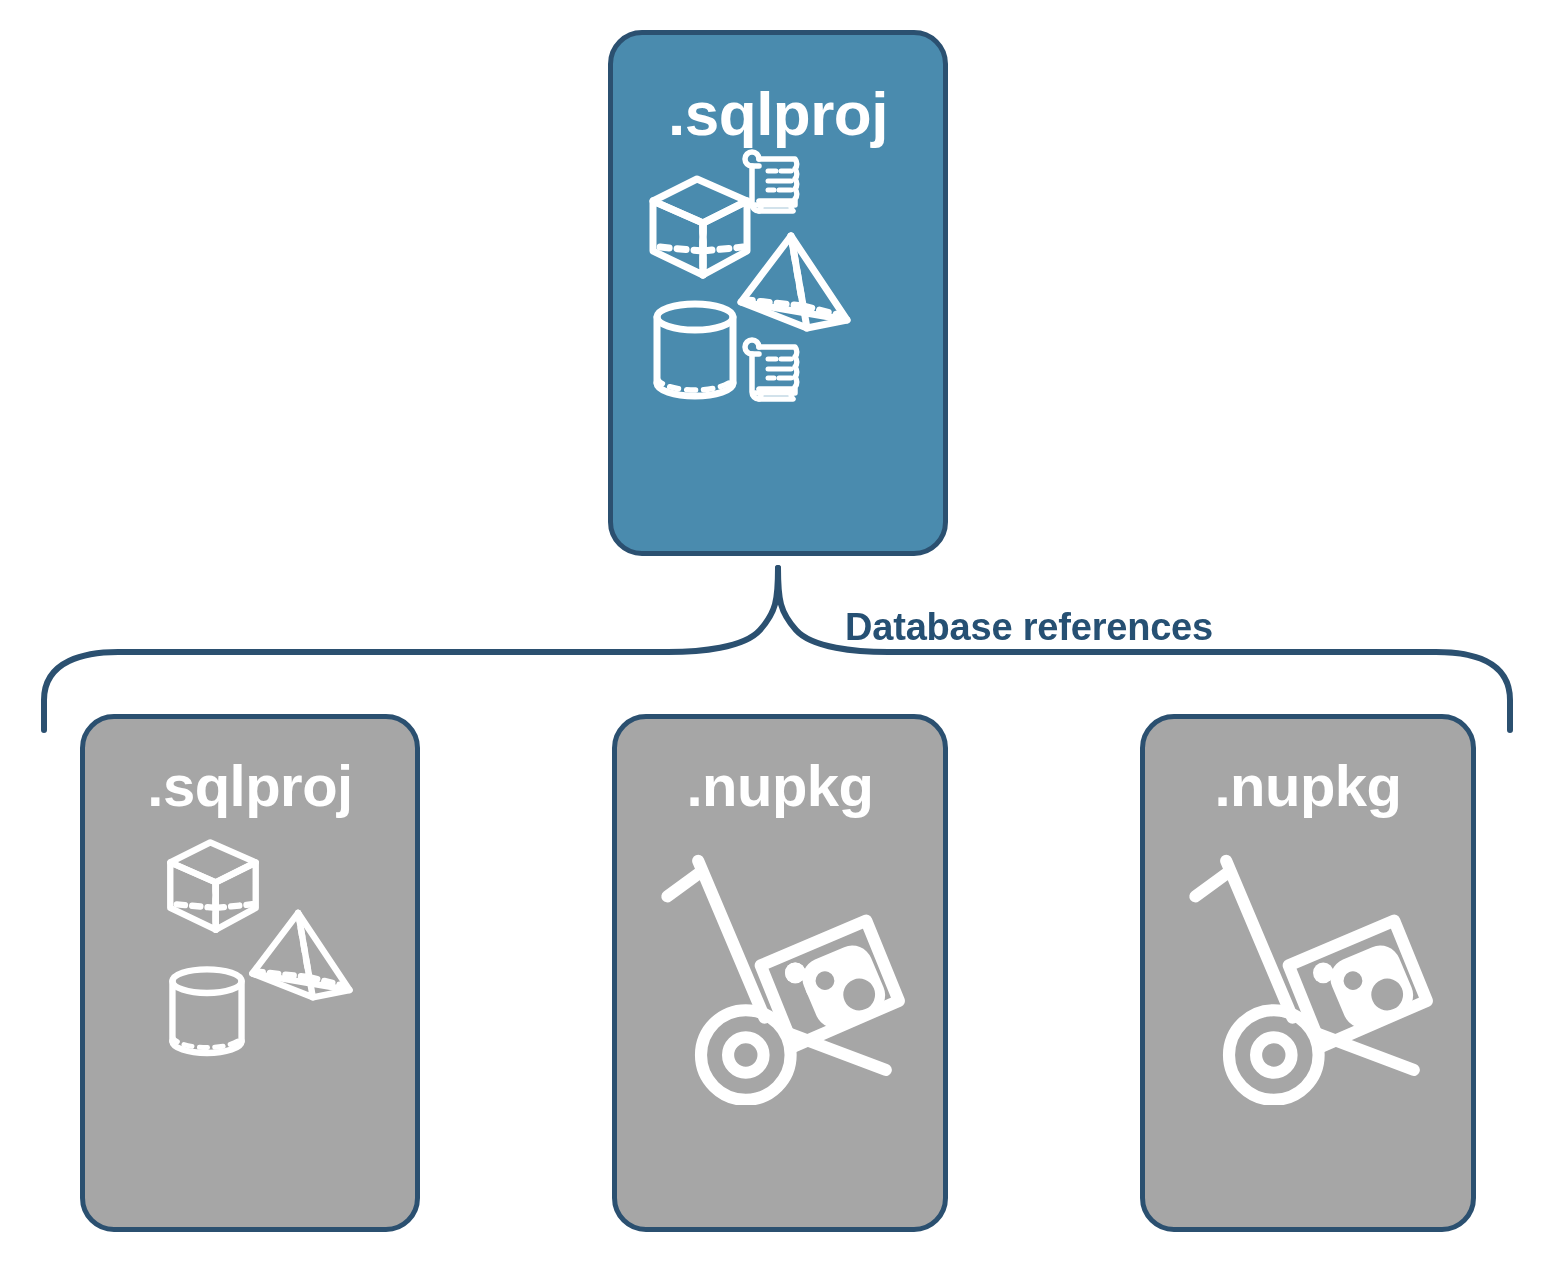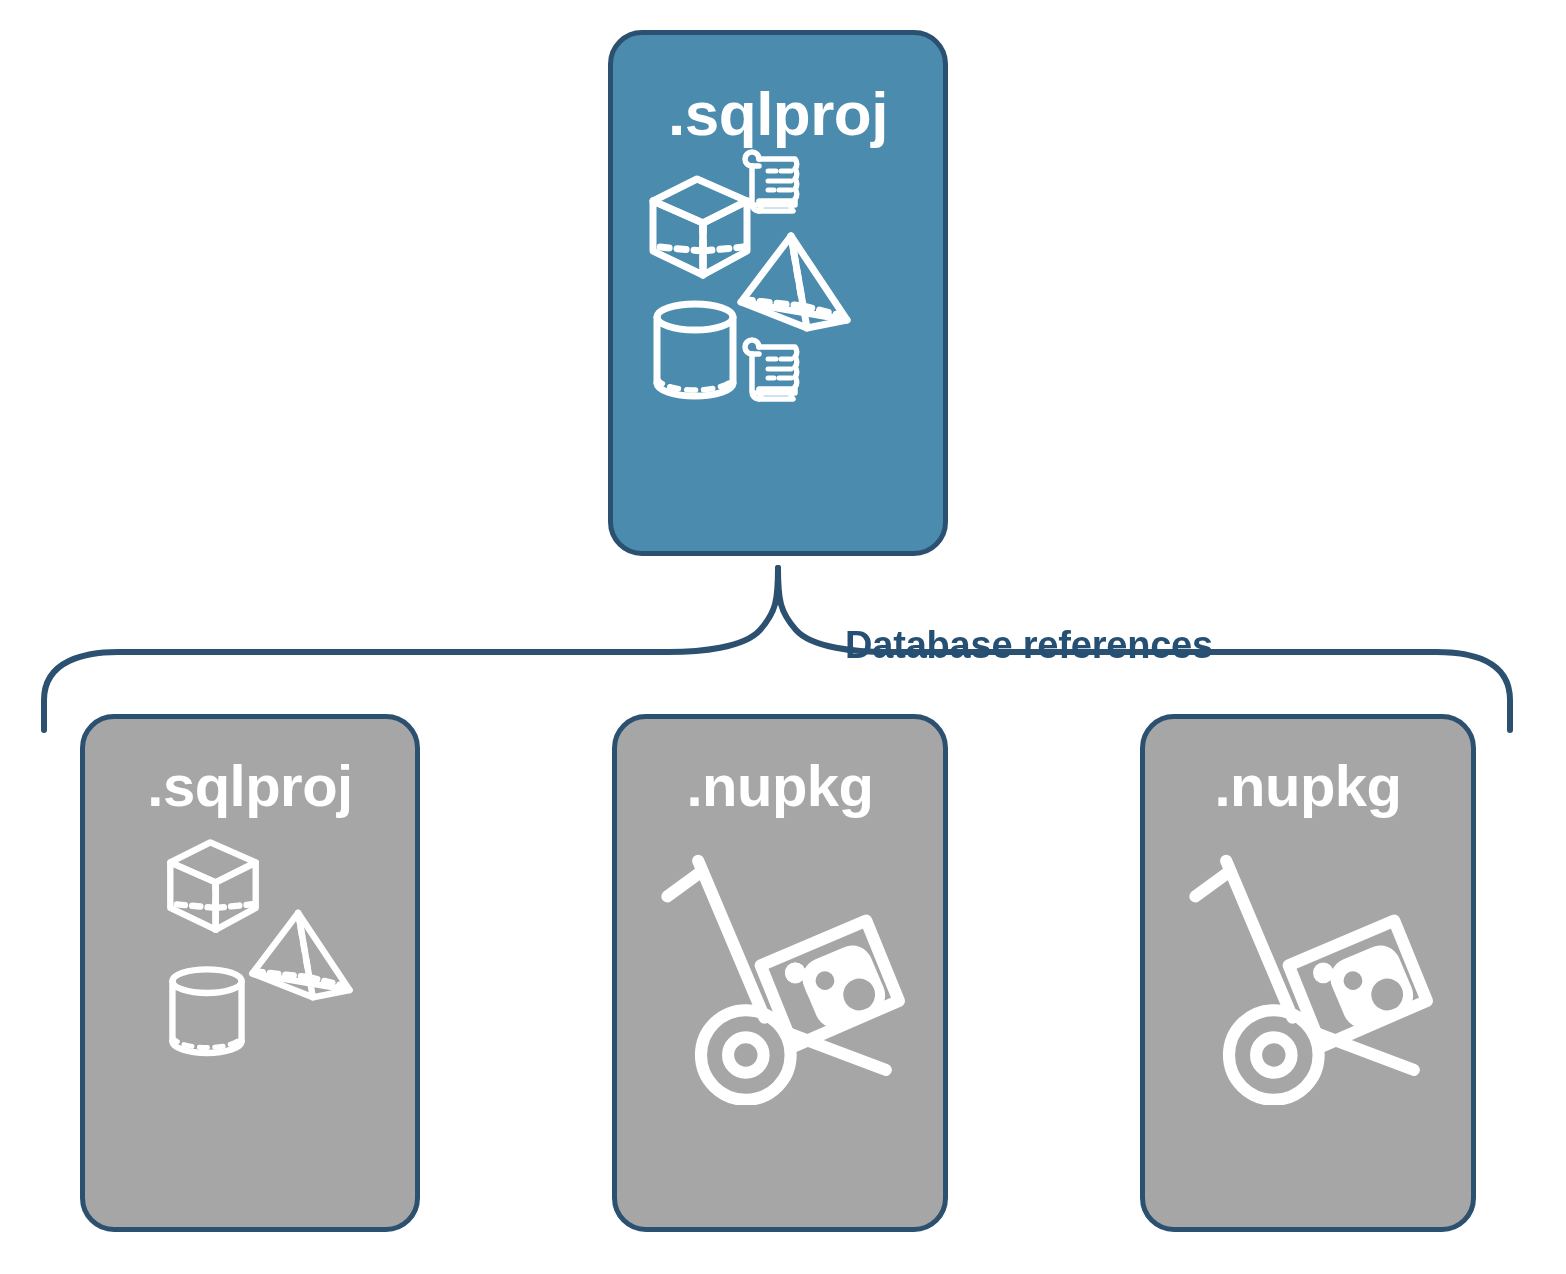--- a/index.html
+++ b/index.html
@@ -98,21 +98,21 @@
     left: 0;
     top: 0;
     width: 1566px;
     height: 1274px;
     pointer-events: none;
   }
 
   #brace-label {
     position: absolute;
     left: 845px;
-    top: 624px;
+    top: 606px;
     color: #265073;
     font-size: 38px;
     font-weight: bold;
     letter-spacing: -0.2px;
     white-space: nowrap;
     user-select: none;
   }
 </style>
 </head>
 <body>

